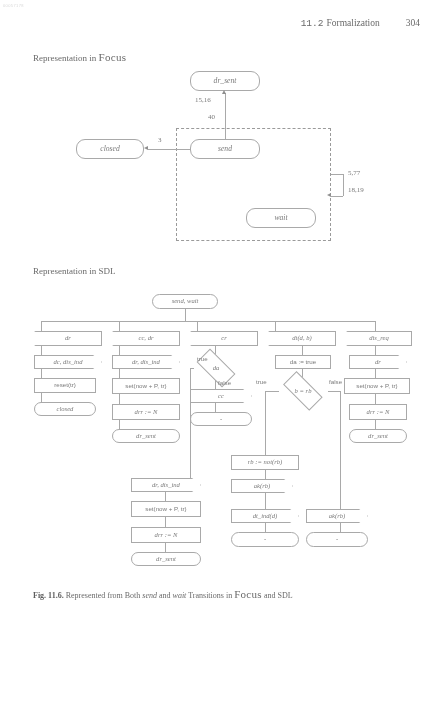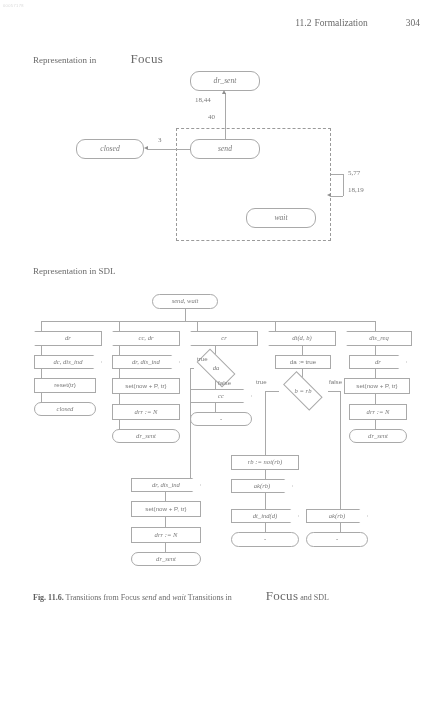--- a/index.html
+++ b/index.html
@@ -15,27 +15,27 @@
     position:absolute;left:3px;top:3px;
     font-family:"Liberation Sans", sans-serif;
     font-size:4px;color:#d8d8d8;letter-spacing:.4px;
   }
 
   .runhead{
     position:absolute;right:26px;top:18px;
     font-size:9.5px;color:#6a6a6a;
     white-space:nowrap;
   }
-  .runhead .sec{margin-right:3px;}
-  .runhead .ttl{margin-right:38px;}
+  .runhead .sec{margin-right:3px;font-family:Liberation Mono, monospace;}
+  .runhead .ttl{margin-right:26px;}
 
   .sec-label{
     position:absolute;font-size:9px;color:#6a6a6a;white-space:nowrap;
   }
-  .sc{font-size:13px;letter-spacing:.3px;margin-left:32px;}
+  .sc{font-size:11px;letter-spacing:.3px;}
 
   .caption{
     position:absolute;left:33px;top:588px;width:390px;
     font-size:8px;color:#6a6a6a;line-height:1.2;
   }
   .caption b{font-weight:bold;color:#5d5d5d;}
   .caption i{font-style:italic;}
 
   
   .layer{position:absolute;inset:0;}
@@ -126,21 +126,21 @@
       <span>send</span>
     </div>
 
     <div class="node state" style="left:246px;top:208px;width:70px;height:20px;font-size:7.6px;">
       <span>wait</span>
     </div>
 
     <div class="ln lnv" style="left:225px;top:93px;height:46px;"></div>
     <div class="arrowhead ah-up" style="left:222.4px;top:90px;"></div>
 
-    <div class="lbl" style="left:195px;top:96px;">18,44</div>
+    <div class="lbl" style="left:195px;top:96px;">15,16</div>
     <div class="lbl" style="left:208px;top:113px;">40</div>
 
     <div class="ln lnh" style="left:148px;top:149px;width:42px;"></div>
     <div class="arrowhead ah-left" style="left:144px;top:146.4px;"></div>
     <div class="lbl" style="left:158px;top:136px;">3</div>
 
     <div class="ln lnh" style="left:331px;top:174px;width:12px;"></div>
     <div class="ln lnv" style="left:342.5px;top:174px;height:22px;"></div>
     <div class="ln lnh" style="left:331px;top:195.5px;width:12px;"></div>
     <div class="arrowhead ah-left" style="left:327px;top:193px;"></div>
@@ -296,16 +296,16 @@
     <div class="node task it" style="left:349px;top:404px;width:58px;height:16px;">
       <span>drr := N</span>
     </div>
     <div class="ln lnv" style="left:375px;top:420px;height:9px;"></div>
     <div class="node state" style="left:349px;top:429px;width:58px;height:14px;">
       <span>dr_sent</span>
     </div>
   </div>
 
   <div class="caption">
-    <b>Fig. 11.6.</b><span> Transitions from Focus </span><i>send</i><span> and </span><i>wait</i><span> Transitions in </span><span class="sc">Focus</span><span> and SDL</span>
+    <b>Fig. 11.6.</b><span> Represented from Both </span><i>send</i><span> and </span><i>wait</i><span> Transitions in </span><span class="sc">Focus</span><span> and SDL</span>
   </div>
 
 </div>
 
 </body></html>

